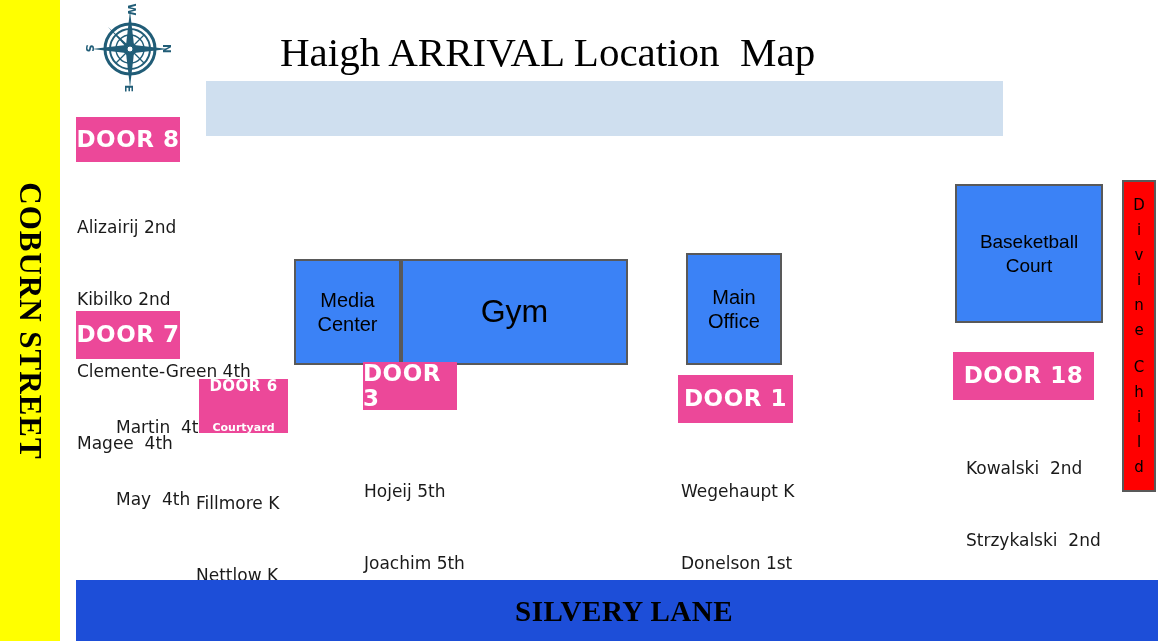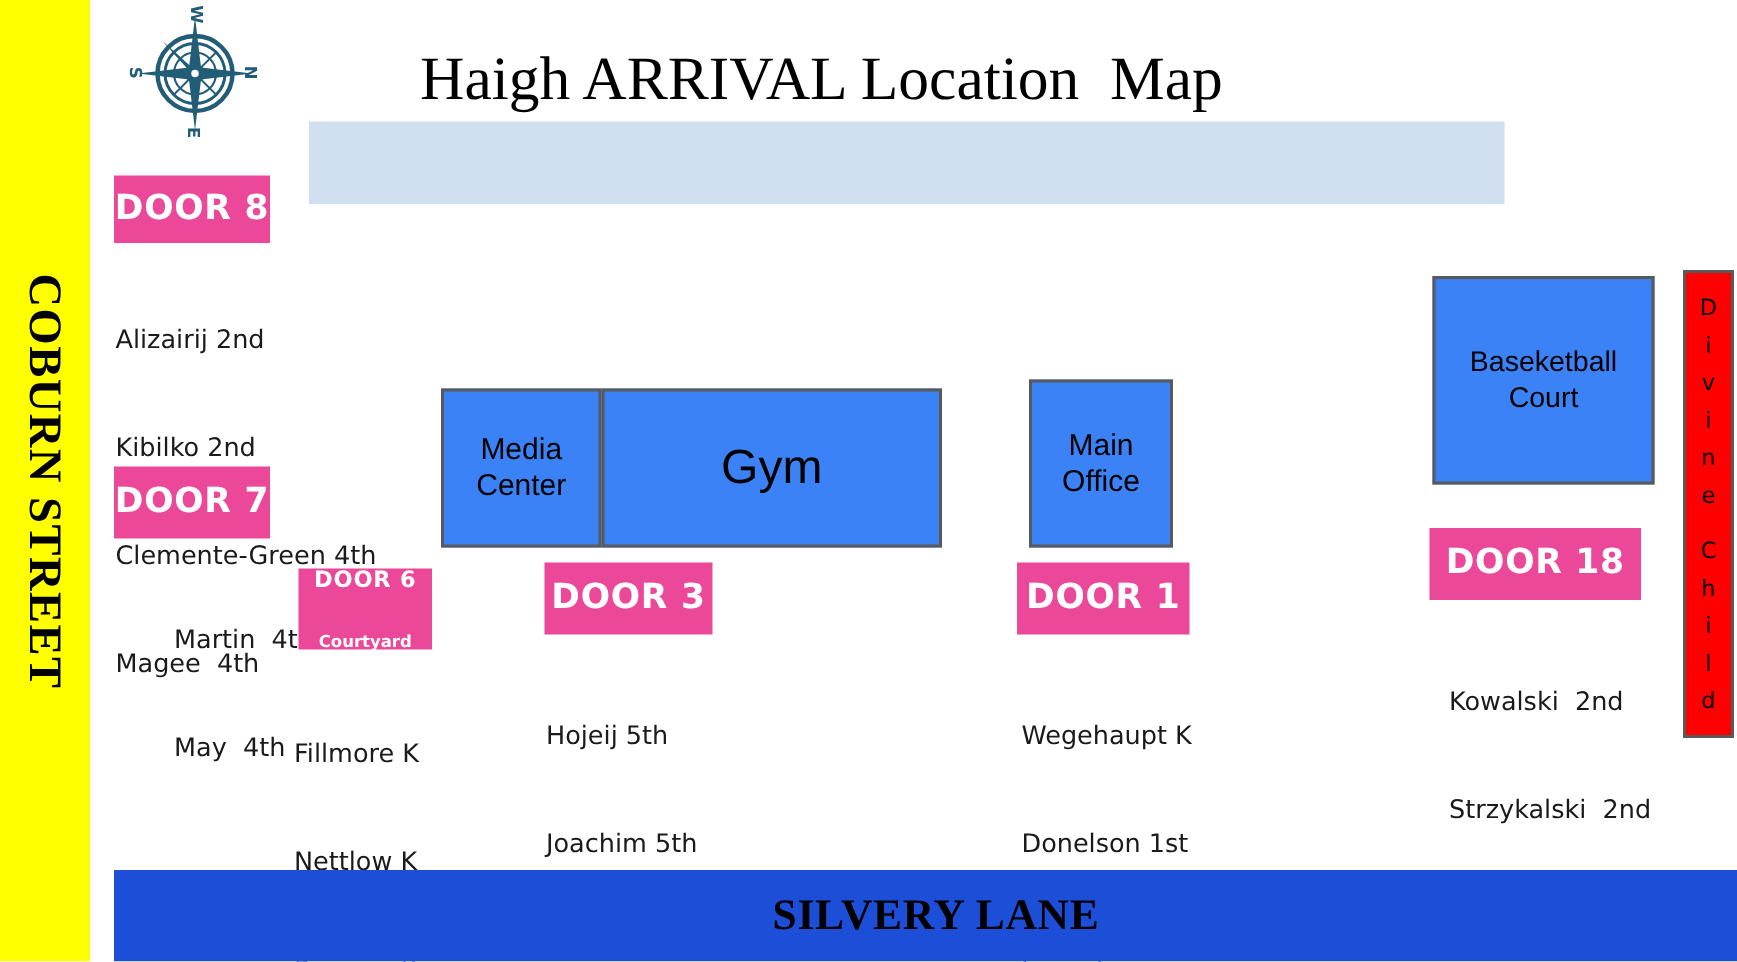--- a/index.html
+++ b/index.html
@@ -217,21 +217,21 @@
     <span class="d-main">DOOR 6</span>
     <span class="d-sub">Courtyard</span>
   </div>
   <div class="names" style="left:196px;top:443px;">
     <div>Fillmore K</div>
     <div>Nettlow K</div>
     <div>Rawson K</div>
     
   </div>
 
-  <div class="door" style="left:363px;top:375px;width:112px;height:48px;justify-content:center;">
+  <div class="door" style="left:363px;top:362px;width:94px;height:48px;justify-content:center;">
     <span class="d-main">DOOR 3</span>
   </div>
   <div class="names" style="left:364px;top:431px;">
     <div>Hojeij 5th</div>
     <div>Joachim 5th</div>
     <div>Lozon 5th</div>
     
   </div>
 
   <div class="door" style="left:678px;top:375px;width:115px;height:48px;">

